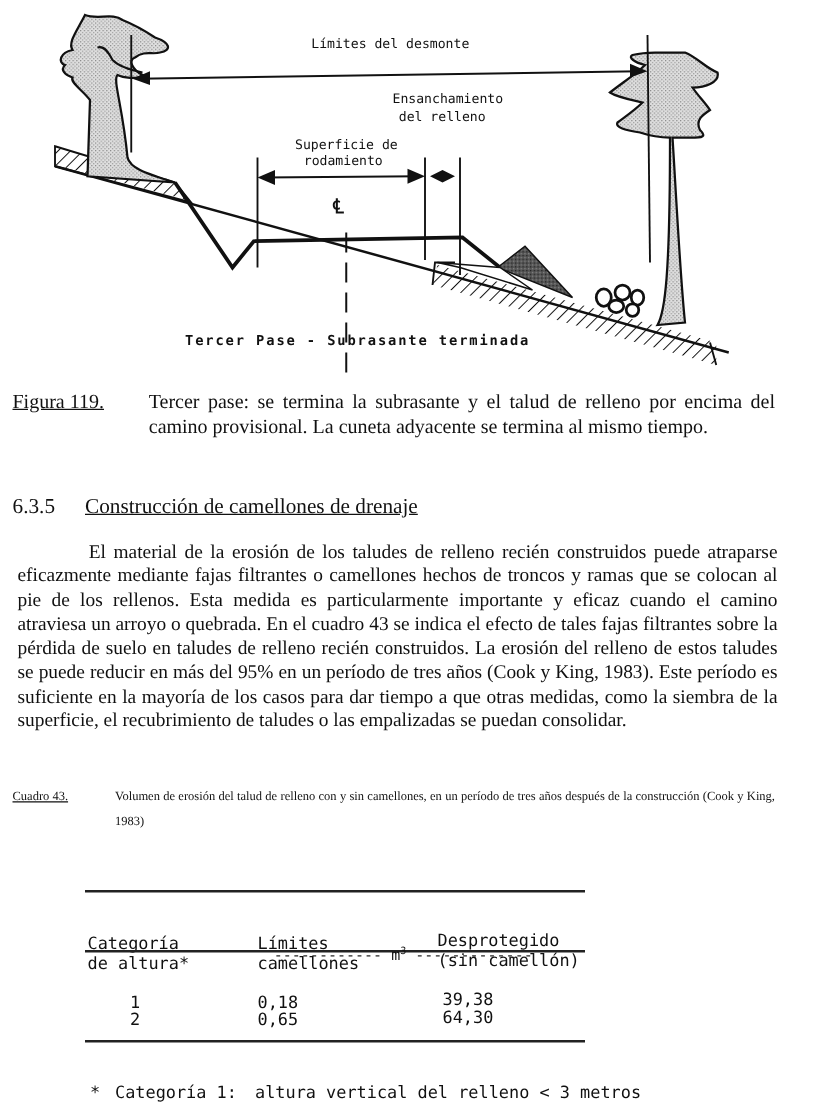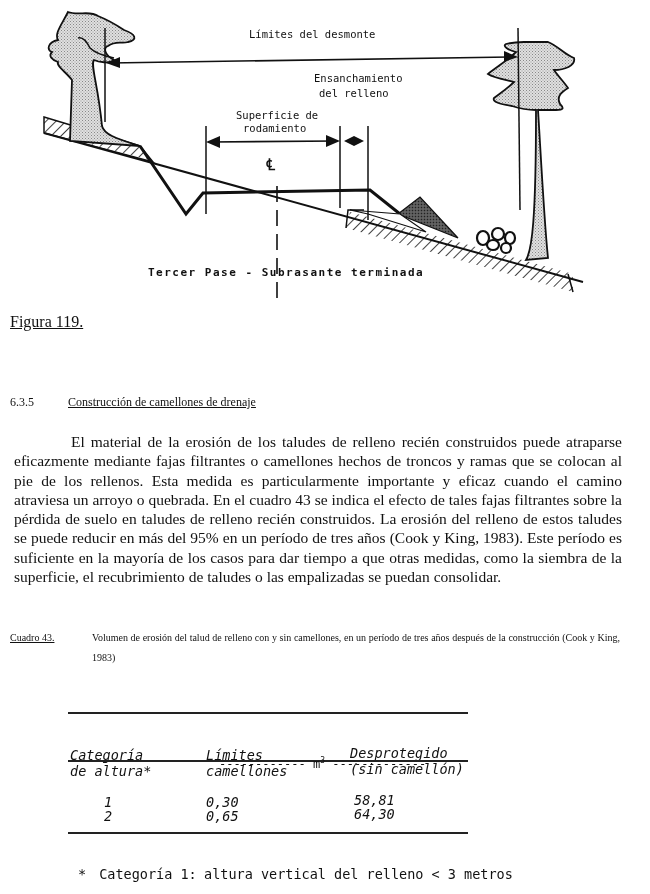--- a/index.html
+++ b/index.html
@@ -8,37 +8,37 @@
     .mono { font-family: "DejaVu Sans Mono", "Liberation Mono", monospace; }
     #figure { position: absolute; left: 0; top: 0; width: 650px; height: 300px; padding-left: 28px; }
     #figure svg { width: 650px; height: 300px; display: block; }
     .fig-label { font-family: "DejaVu Sans Mono", "Liberation Mono", monospace; font-size: 10.5px; fill: #111; }
     .fig-title { font-family: "DejaVu Sans Mono", "Liberation Mono", monospace; font-size: 11px; font-weight: bold; fill: #111; letter-spacing: 1.5px; }
 
     .caption { position: absolute; left: 10px; top: 312px; width: 610px; font-size: 16px; line-height: 20px; }
     .caption .label { position: absolute; left: 0; top: 0; text-decoration: underline; }
     .caption .text { margin-left: 109px; text-align: justify; text-align-last: left; }
 
-    .section { position: absolute; left: 10px; top: 395px; font-size: 12px; }
+    .section { position: absolute; left: 10px; top: 395px; font-size: 17px; }
     .section .num { display: inline-block; width: 58px; }
     .section .title { text-decoration: underline; }
 
     .para { position: absolute; left: 10px; top: 428px; width: 608px; font-size: 15.5px; line-height: 19.3px; text-align: justify; text-indent: 57px; margin: 4px; }
 
     .tcaption { position: absolute; left: 10px; top: 628px; width: 610px; font-size: 10px; line-height: 20px; }
     .tcaption .label { position: absolute; left: 0; top: 0; text-decoration: underline; }
     .tcaption .text { margin-left: 82px; text-align: justify; text-align-last: left; }
 
     .table { position: absolute; left: 68px; top: 710px; width: 400px; font-size: 13.5px; line-height: 16px; }
     .rule { position: absolute; left: 0; width: 400px; height: 1.5px; background: #222; }
-    .cell { position: absolute; white-space: pre; font-style: italic; }
+    .cell { position: absolute; white-space: pre; }
     .unit-line { position: absolute; left: 151px; top: 43px; white-space: pre; font-size: 12px; }
     .unit-line sup { font-size: 8px; }
     .footnote { position: absolute; left: 72px; top: 834px; font-size: 13.5px; line-height: 16px; white-space: pre; }
-    .footnote .row { display: block; text-align: center; }
+    .footnote .row { display: block; }
     .footnote .star { display: inline-block; width: 20px; }
     .footnote .cat { display: inline-block; width: 112px; }
   </style>
 </head>
 <body>
 
 <div id="figure">
   <svg viewBox="0 0 650 300">
     <defs>
       <pattern id="hatch" width="7" height="7" patternUnits="userSpaceOnUse" patternTransform="rotate(45)">
@@ -118,20 +118,21 @@
 
     <text class="fig-label" x="238" y="170" style="font-size:16px;font-weight:bold;">℄</text>
     <line x1="249" y1="186" x2="249" y2="305" stroke="#111" stroke-width="1.6" stroke-dasharray="16,8"></line>
 
     <text class="fig-title" x="120" y="276">Tercer Pase - Subrasante terminada</text>
   </svg>
 </div>
 
 <div class="caption serif">
   <span class="label">Figura 119.</span>
+  <div class="text">Tercer pase:  se termina la subrasante y el talud de relleno por encima del camino provisional.  La cuneta adyacente se termina al mismo tiempo.</div>
 </div>
 
 <div class="section serif">
   <span class="num">6.3.5</span><span class="title">Construcción de camellones de drenaje</span>
 </div>
 
 <p class="para serif">El material de la erosión de los taludes de relleno recién construidos puede atraparse eficazmente mediante fajas filtrantes o camellones hechos de troncos y ramas que se colocan al pie de los rellenos.  Esta medida es particularmente importante y eficaz cuando el camino atraviesa un arroyo o quebrada.  En el cuadro 43 se indica el efecto de tales fajas filtrantes sobre la pérdida de suelo en taludes de relleno recién construidos.  La erosión del relleno de estos taludes se puede reducir en más del 95% en un período de tres años (Cook y King, 1983).  Este período es suficiente en la mayoría de los casos para dar tiempo a que otras medidas, como la siembra de la superficie, el recubrimiento de taludes o las empalizadas se puedan consolidar.</p>
 
 <div class="tcaption serif">
   <span class="label">Cuadro 43.</span>
@@ -149,22 +150,22 @@
   </div>
   <div class="cell" style="left:282px;top:3px;">
     <div>Desprotegido</div><div>(sin camellón)</div>
   </div>
 
   <div class="rule" style="top:50px;"></div>
 
   <div class="unit-line"><span>------------</span> <span>m</span><sup>3</sup> <span>-------------</span></div>
 
   <div class="cell" style="left:36px;top:84px;">1</div>
-  <div class="cell" style="left:138px;top:84px;">0,30</div>
-  <div class="cell" style="left:286px;top:82px;">58,81</div>
+  <div class="cell" style="left:138px;top:84px;">0,18</div>
+  <div class="cell" style="left:286px;top:82px;">39,38</div>
 
   <div class="cell" style="left:36px;top:98px;">2</div>
   <div class="cell" style="left:138px;top:98px;">0,65</div>
   <div class="cell" style="left:286px;top:96px;">64,30</div>
 
   <div class="rule" style="top:122px;"></div>
 </div>
 
 <div class="footnote mono">
   <span class="row"><span class="star">*</span><span class="cat">Categoría 1:</span><span>altura vertical del relleno &lt; 3 metros</span></span>

